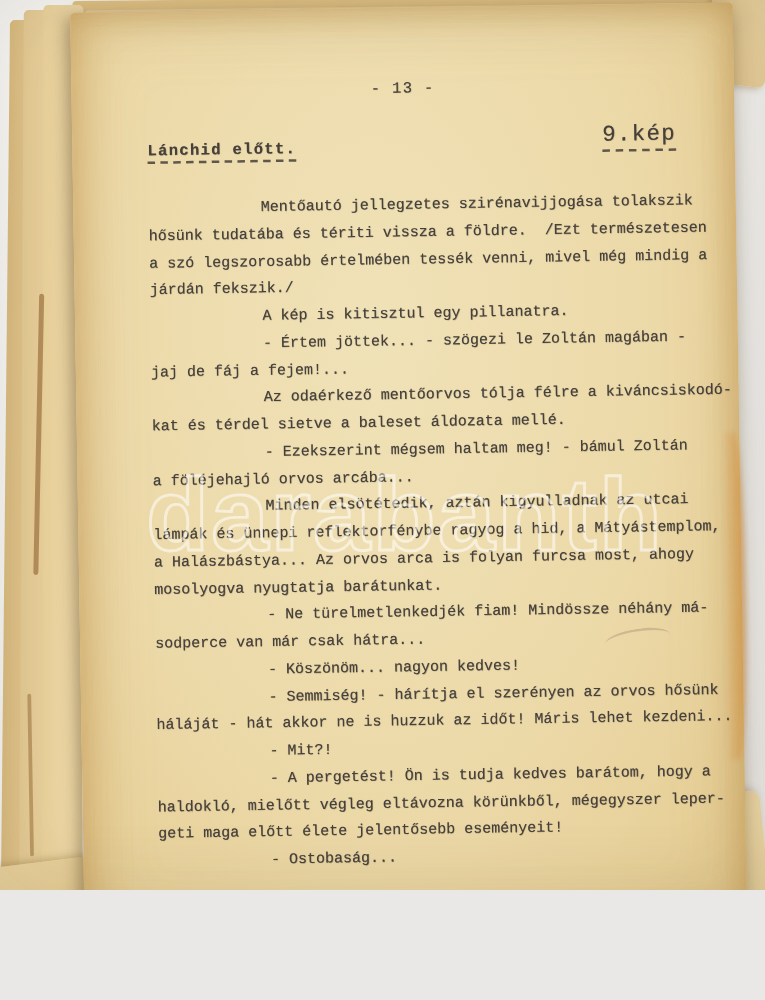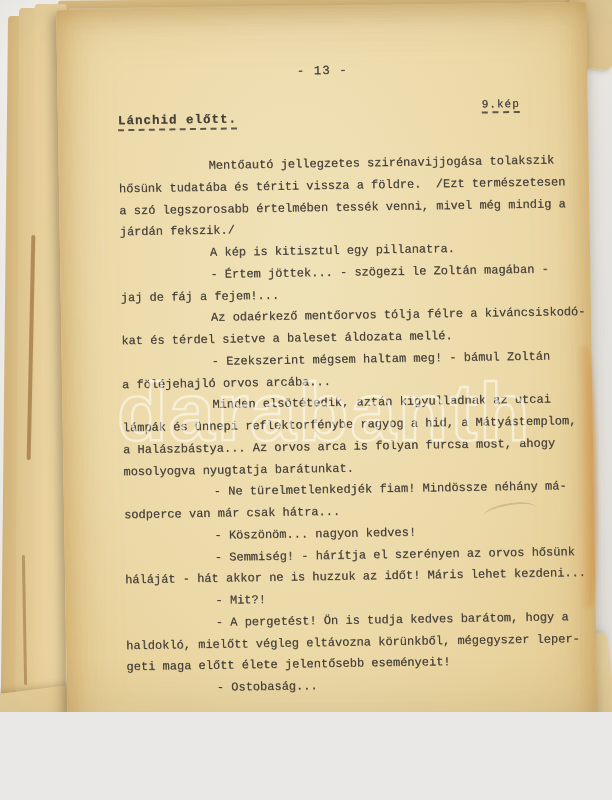--- a/index.html
+++ b/index.html
@@ -56,21 +56,21 @@
     transform:rotate(-8deg);
   }
   
   .tw { color:#46403a; text-shadow:0.3px 0.3px 0.6px rgba(60,55,48,0.55); }
   .pageno { position:absolute; top:58px; left:0; width:100%; text-align:center; font-size:12.5px; letter-spacing:1px; }
   .scene-heading {
     position:absolute; left:60px; top:105px; font-size:12.5px; font-weight:bold;
     letter-spacing:1px; padding-bottom:1px; border-bottom:2px dashed rgba(70,64,58,0.85);
   }
   .scene-number {
-    position:absolute; left:424px; top:95px; font-size:11px; letter-spacing:1px;
+    position:absolute; left:424px; top:95px; font-size:18px; letter-spacing:1px;
     padding-bottom:1px; border-bottom:2px dashed rgba(70,64,58,0.85);
   }
   .body { position:absolute; left:60px; top:151px; width:462px; font-size:12px; }
   .body .line { height:21.75px; white-space:pre; }
   .body .line.indent { padding-left:90px; }
   
   .watermark { position:absolute; left:113px; top:344px; opacity:0.55; pointer-events:none; }
   .watermark text {
     font-family:"Liberation Sans","DejaVu Sans",sans-serif; font-weight:700;
     font-size:82px; letter-spacing:2px; fill:none; stroke:#ffffff; stroke-width:2.3px;

